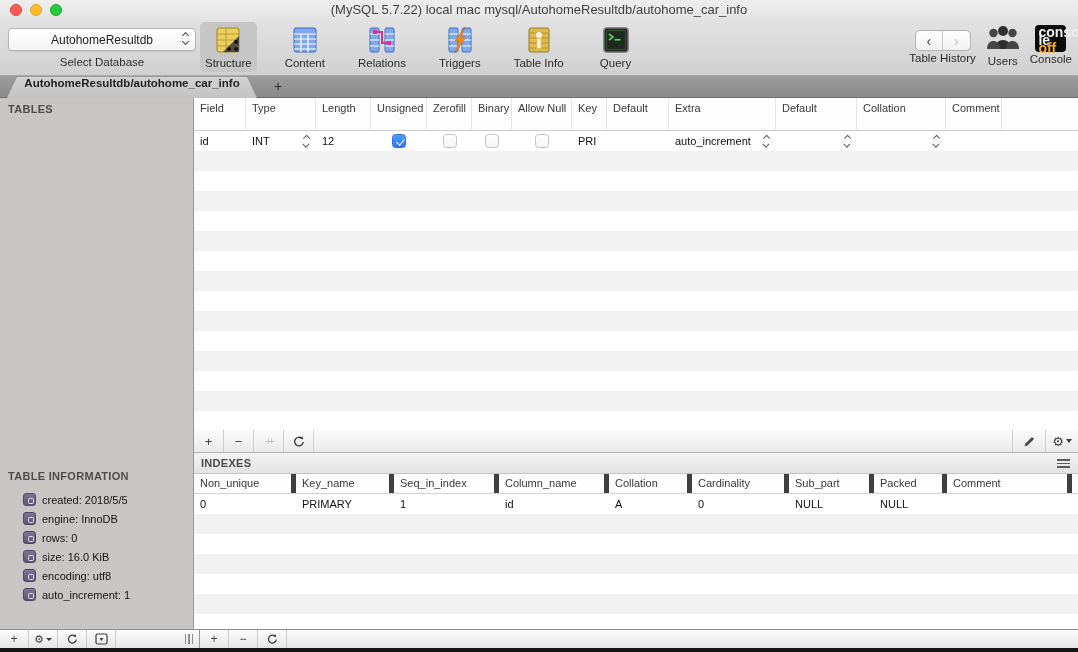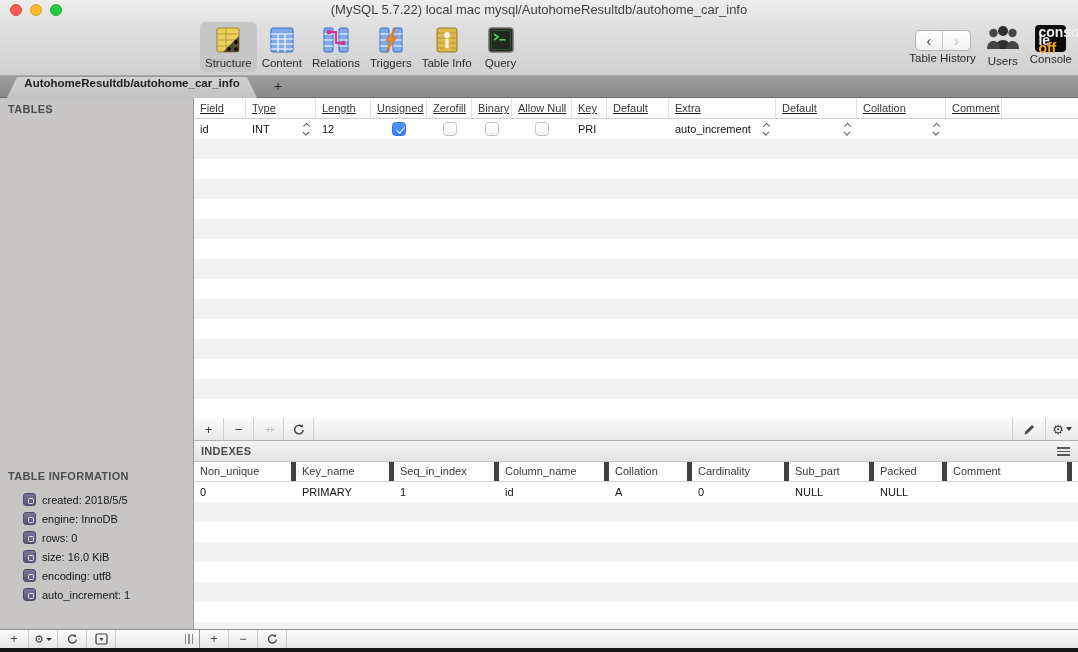--- a/index.html
+++ b/index.html
@@ -20,21 +20,21 @@
   .toolbar { position:relative; height:56px; background:linear-gradient(#e2e2e2,#d0d0d0); border-bottom:1px solid #a9a9a9; }
   .db-area { position:absolute; left:8px; top:8px; width:188px; }
   .db-select { position:relative; height:23px; background:linear-gradient(#ffffff,#f4f4f4); border:1px solid #b5b5b5; border-radius:4px; box-shadow:0 1px 1px rgba(0,0,0,.08); display:flex; align-items:center; justify-content:center; font-size:12px; color:#222; }
   .db-select .updown { position:absolute; right:7px; top:4px; }
   .db-label { text-align:center; margin-top:5px; color:#2e2e2e; font-size:11.5px; }
 
   .chev { display:block; width:5px; height:5px; border:solid #4a4a4a; border-width:1.5px 1.5px 0 0; }
   .chev.up { transform:rotate(-45deg); margin-bottom:1px; }
   .chev.dn { transform:rotate(135deg); margin-top:1px; }
 
-  .view-btns { position:absolute; left:200px; top:2px; display:flex; }
+  .view-btns { position:absolute; left:200px; top:2px; display:flex;gap:23px; }
   .vbtn { padding:2px 5px 3px; border-radius:5px; display:flex; flex-direction:column; align-items:center; min-width:48px; }
   .vbtn.active { background:#c6c6c6; }
   .vicon { width:32px; height:32px; display:flex; align-items:center; justify-content:center; }
   .vlabel { margin-top:1px; font-size:11.5px; color:#2b2b2b; white-space:nowrap; }
 
   .tb-right { position:absolute; right:6px; top:2px; display:flex; align-items:flex-start; }
   .tb-item { display:flex; flex-direction:column; align-items:center; margin-left:10px; }
   .seg { margin-top:8px; height:21px; width:56px; display:flex; background:linear-gradient(#ffffff,#f1f1f1); border:1px solid #b3b3b3; border-radius:5px; overflow:hidden; }
   .seg > div { flex:1; display:flex; align-items:center; justify-content:center; font-size:14px; }
   .seg .back { border-right:1px solid #c9c9c9; color:#3f3f3f; }
@@ -64,21 +64,21 @@
   .info-hdr { position:absolute; top:372px; left:8px; font-weight:bold; font-size:11px; color:#4c4c4c; letter-spacing:.3px; }
   .info-list { position:absolute; top:392px; left:23px; }
   .info-item { display:flex; align-items:center; height:19px; }
   .info-ic { width:13px; height:13px; border-radius:3px; background:linear-gradient(#7b7697,#595573); border:1px solid #4c4865; margin-right:6px; position:relative; }
   .info-ic::after { content:""; position:absolute; left:3.5px; top:3.5px; width:4px; height:4px; border:1.5px solid #e6e6f2; border-radius:1.5px; }
   .info-item span { color:#141414; }
 
   
   .content { position:relative; flex:1; background:#fff; }
 
-  .s-header { display:flex; height:21px; background:#fdfdfd; border-bottom:1px solid #cdcdcd;text-decoration:underline; }
+  .s-header { display:flex; height:33px; background:#fdfdfd; border-bottom:1px solid #cdcdcd; }
   .s-header .hc { border-right:1px solid #e4e4e4; line-height:20px; padding-left:6px; color:#3a3a3a; overflow:hidden; white-space:nowrap; }
   .s-rows { position:relative; height:299px; background:repeating-linear-gradient(to bottom,#ffffff 0 20px,#f2f2f2 20px 40px); }
   .s-row { position:absolute; top:0; left:0; right:0; height:20px; display:flex; background:#fff; }
   .cell { display:flex; align-items:center; padding-left:6px; overflow:hidden; white-space:nowrap; color:#111; }
   .cell.center { justify-content:center; padding-left:0; }
   .cell.endpad { justify-content:flex-end; padding-right:8px; }
 
   .c0{width:52px}.c1{width:70px}.c2{width:55px}.c3{width:56px}.c4{width:45px}.c5{width:40px}
   .c6{width:60px}.c7{width:35px}.c8{width:62px}.c9{width:107px}.c10{width:81px}.c11{width:89px}.c12{width:56px}
   .cfill{flex:1; border-right:none !important;}
@@ -131,20 +131,30 @@
   <div class="titlebar">
     <div class="traffic">
       <div class="light red"></div>
       <div class="light yellow"></div>
       <div class="light green"></div>
     </div>
     <div class="title">(MySQL 5.7.22) local mac mysql/AutohomeResultdb/autohome_car_info</div>
   </div>
 
   <div class="toolbar">
+    <div class="db-area">
+      <div class="db-select">
+        <span>AutohomeResultdb</span>
+        <span class="updown">
+          <i class="chev up"></i>
+            <i class="chev dn"></i>
+        </span>
+      </div>
+      <div class="db-label">Select Database</div>
+    </div>
 
     <div class="view-btns">
       <div class="vbtn active">
         <span class="vicon">
           <svg width="30" height="30" viewBox="0 0 30 30">
             <rect x="4" y="3" width="22" height="24" rx="2" fill="#ecd05e" stroke="#a3832a"></rect>
             <path d="M4 9h22M4 15h22M4 21h22M13 3v24" stroke="#b99b35" stroke-width="1"></path>
             <path d="M26 27H10L26 11Z" fill="#3a3a3a" opacity=".85"></path>
             <circle cx="16" cy="24" r="2" fill="#111"></circle>
               <circle cx="23" cy="17" r="2" fill="#111"></circle>

